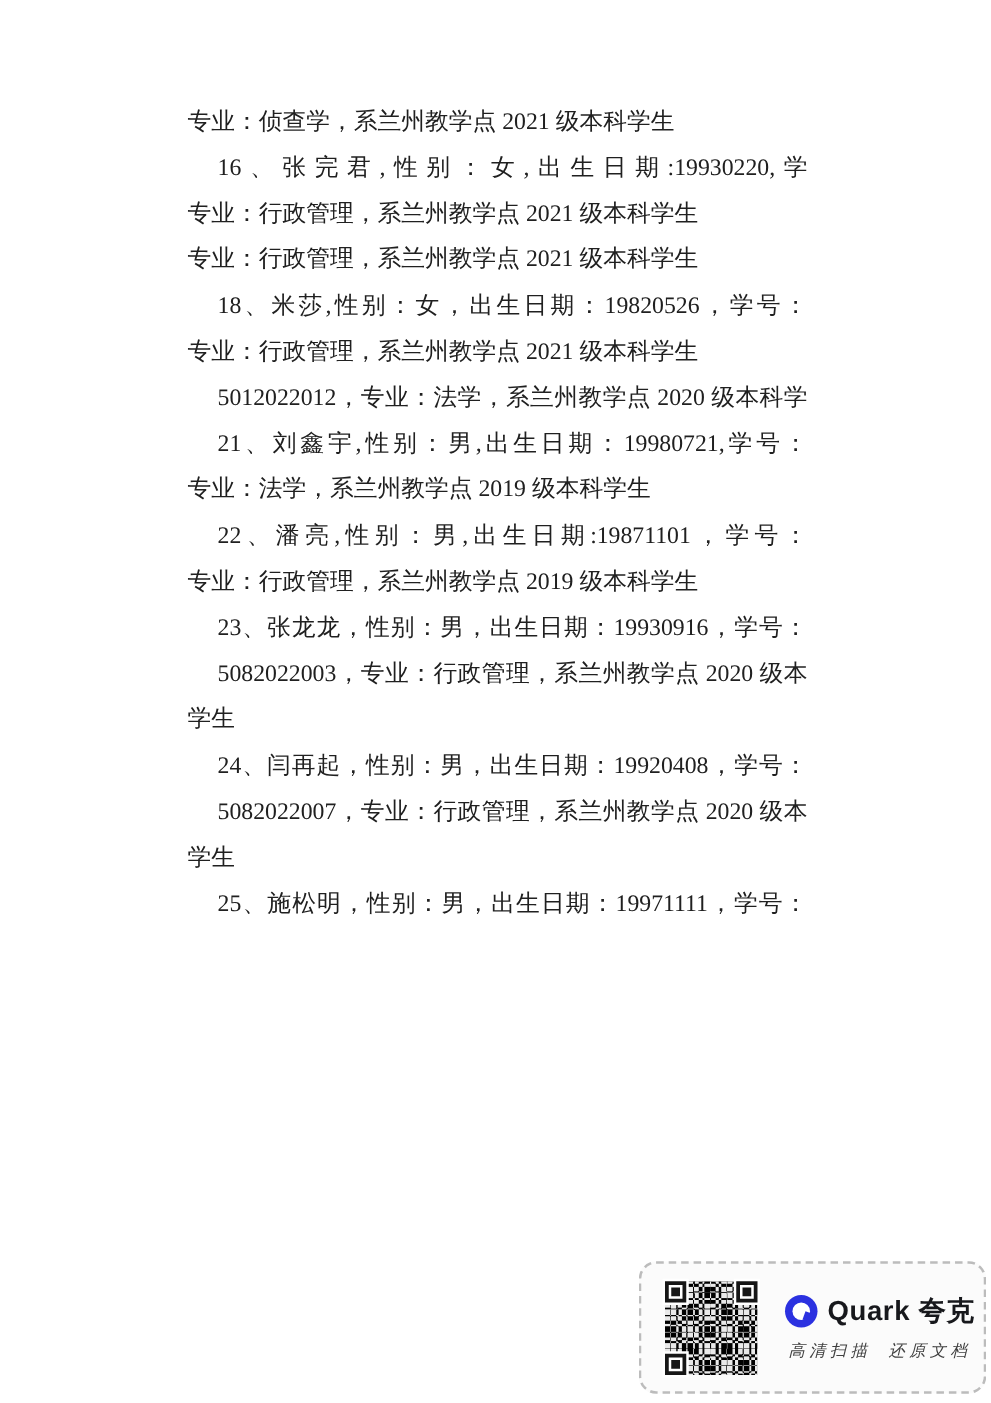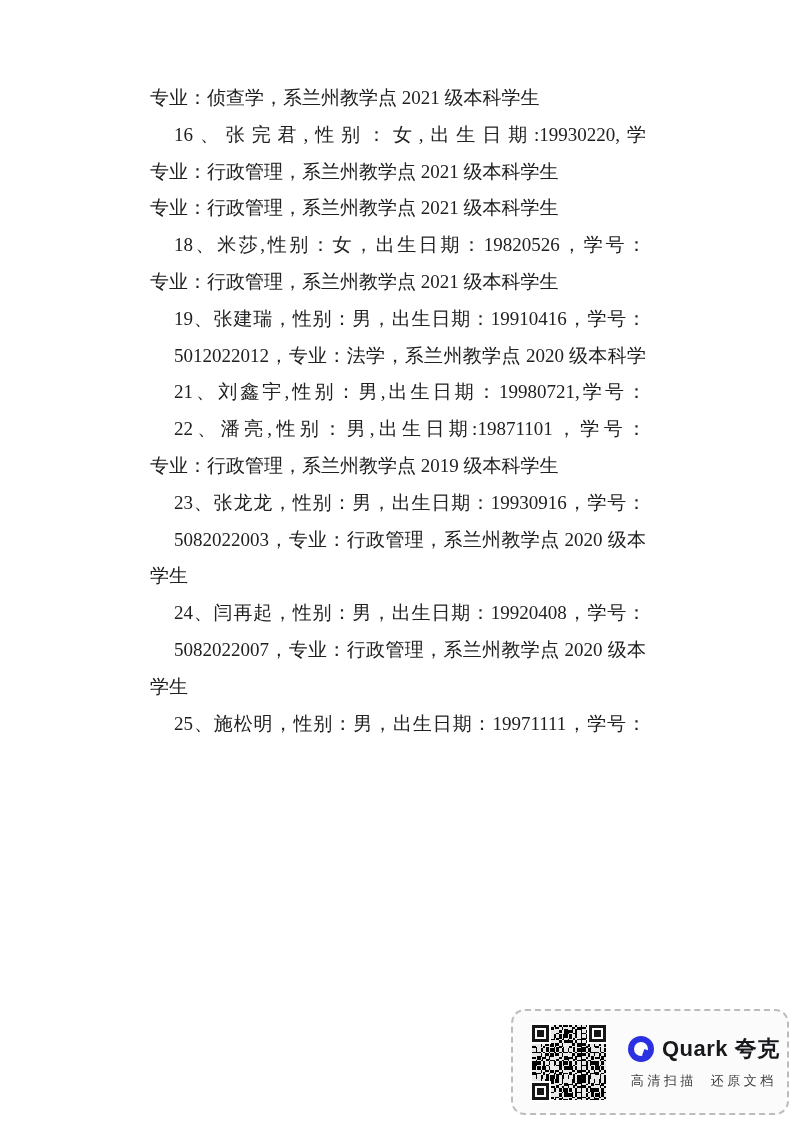--- a/index.html
+++ b/index.html
@@ -49,38 +49,38 @@
     content:'';position:absolute;right:4px;top:14px;width:7px;height:7px;
     background:var(--brand,#2b31e0);transform:rotate(20deg);
   }
   .brand{
     font-family:"Liberation Sans","DejaVu Sans",sans-serif;
     font-size:22px;font-weight:700;color:#17181c;letter-spacing:0.5px;white-space:nowrap;
   }
   .tagline{
     margin-top:8px;display:flex;gap:14px;
     font-family:"Liberation Sans","DejaVu Sans",sans-serif;
-    font-size:13px;color:#404040;letter-spacing:3.5px;white-space:nowrap;
+    font-size:13px;color:#404040;letter-spacing:3.5px;white-space:nowrap;font-style:italic;
   }
 </style>
 </head>
 <body style="color: rgb(32, 32, 32);">
 
 <div class="page">
 
   <div class="doc">
       <div class="line">专业：侦查学，系兰州教学点 2021 级本科学生</div>
       <div class="line just">16、张完君,性别：女,出生日期:19930220,学号:508212068,</div>
       <div class="line">专业：行政管理，系兰州教学点 2021 级本科学生</div>
       <div class="line">专业：行政管理，系兰州教学点 2021 级本科学生</div>
       <div class="line just">18、米莎,性别：女，出生日期：19820526，学号：508212075，</div>
       <div class="line">专业：行政管理，系兰州教学点 2021 级本科学生</div>
-      <div class="line just">19、张建瑞，性别：男，出生日期：19910416，学号：</div>
       <div class="line just">5012022012，专业：法学，系兰州教学点 2020 级本科学生</div>
       <div class="line just">21、刘鑫宇,性别：男,出生日期：19980721,学号：51922007，</div>
+      <div class="line">专业：法学，系兰州教学点 2019 级本科学生</div>
       <div class="line just">22、潘亮,性别：男,出生日期:19871101，学号：51922013，</div>
       <div class="line">专业：行政管理，系兰州教学点 2019 级本科学生</div>
       <div class="line just">23、张龙龙，性别：男，出生日期：19930916，学号：</div>
       <div class="line just">5082022003，专业：行政管理，系兰州教学点 2020 级本科</div>
       <div class="line">学生</div>
       <div class="line just">24、闫再起，性别：男，出生日期：19920408，学号：</div>
       <div class="line just">5082022007，专业：行政管理，系兰州教学点 2020 级本科</div>
       <div class="line">学生</div>
       <div class="line just">25、施松明，性别：男，出生日期：19971111，学号：</div>
     </div>

